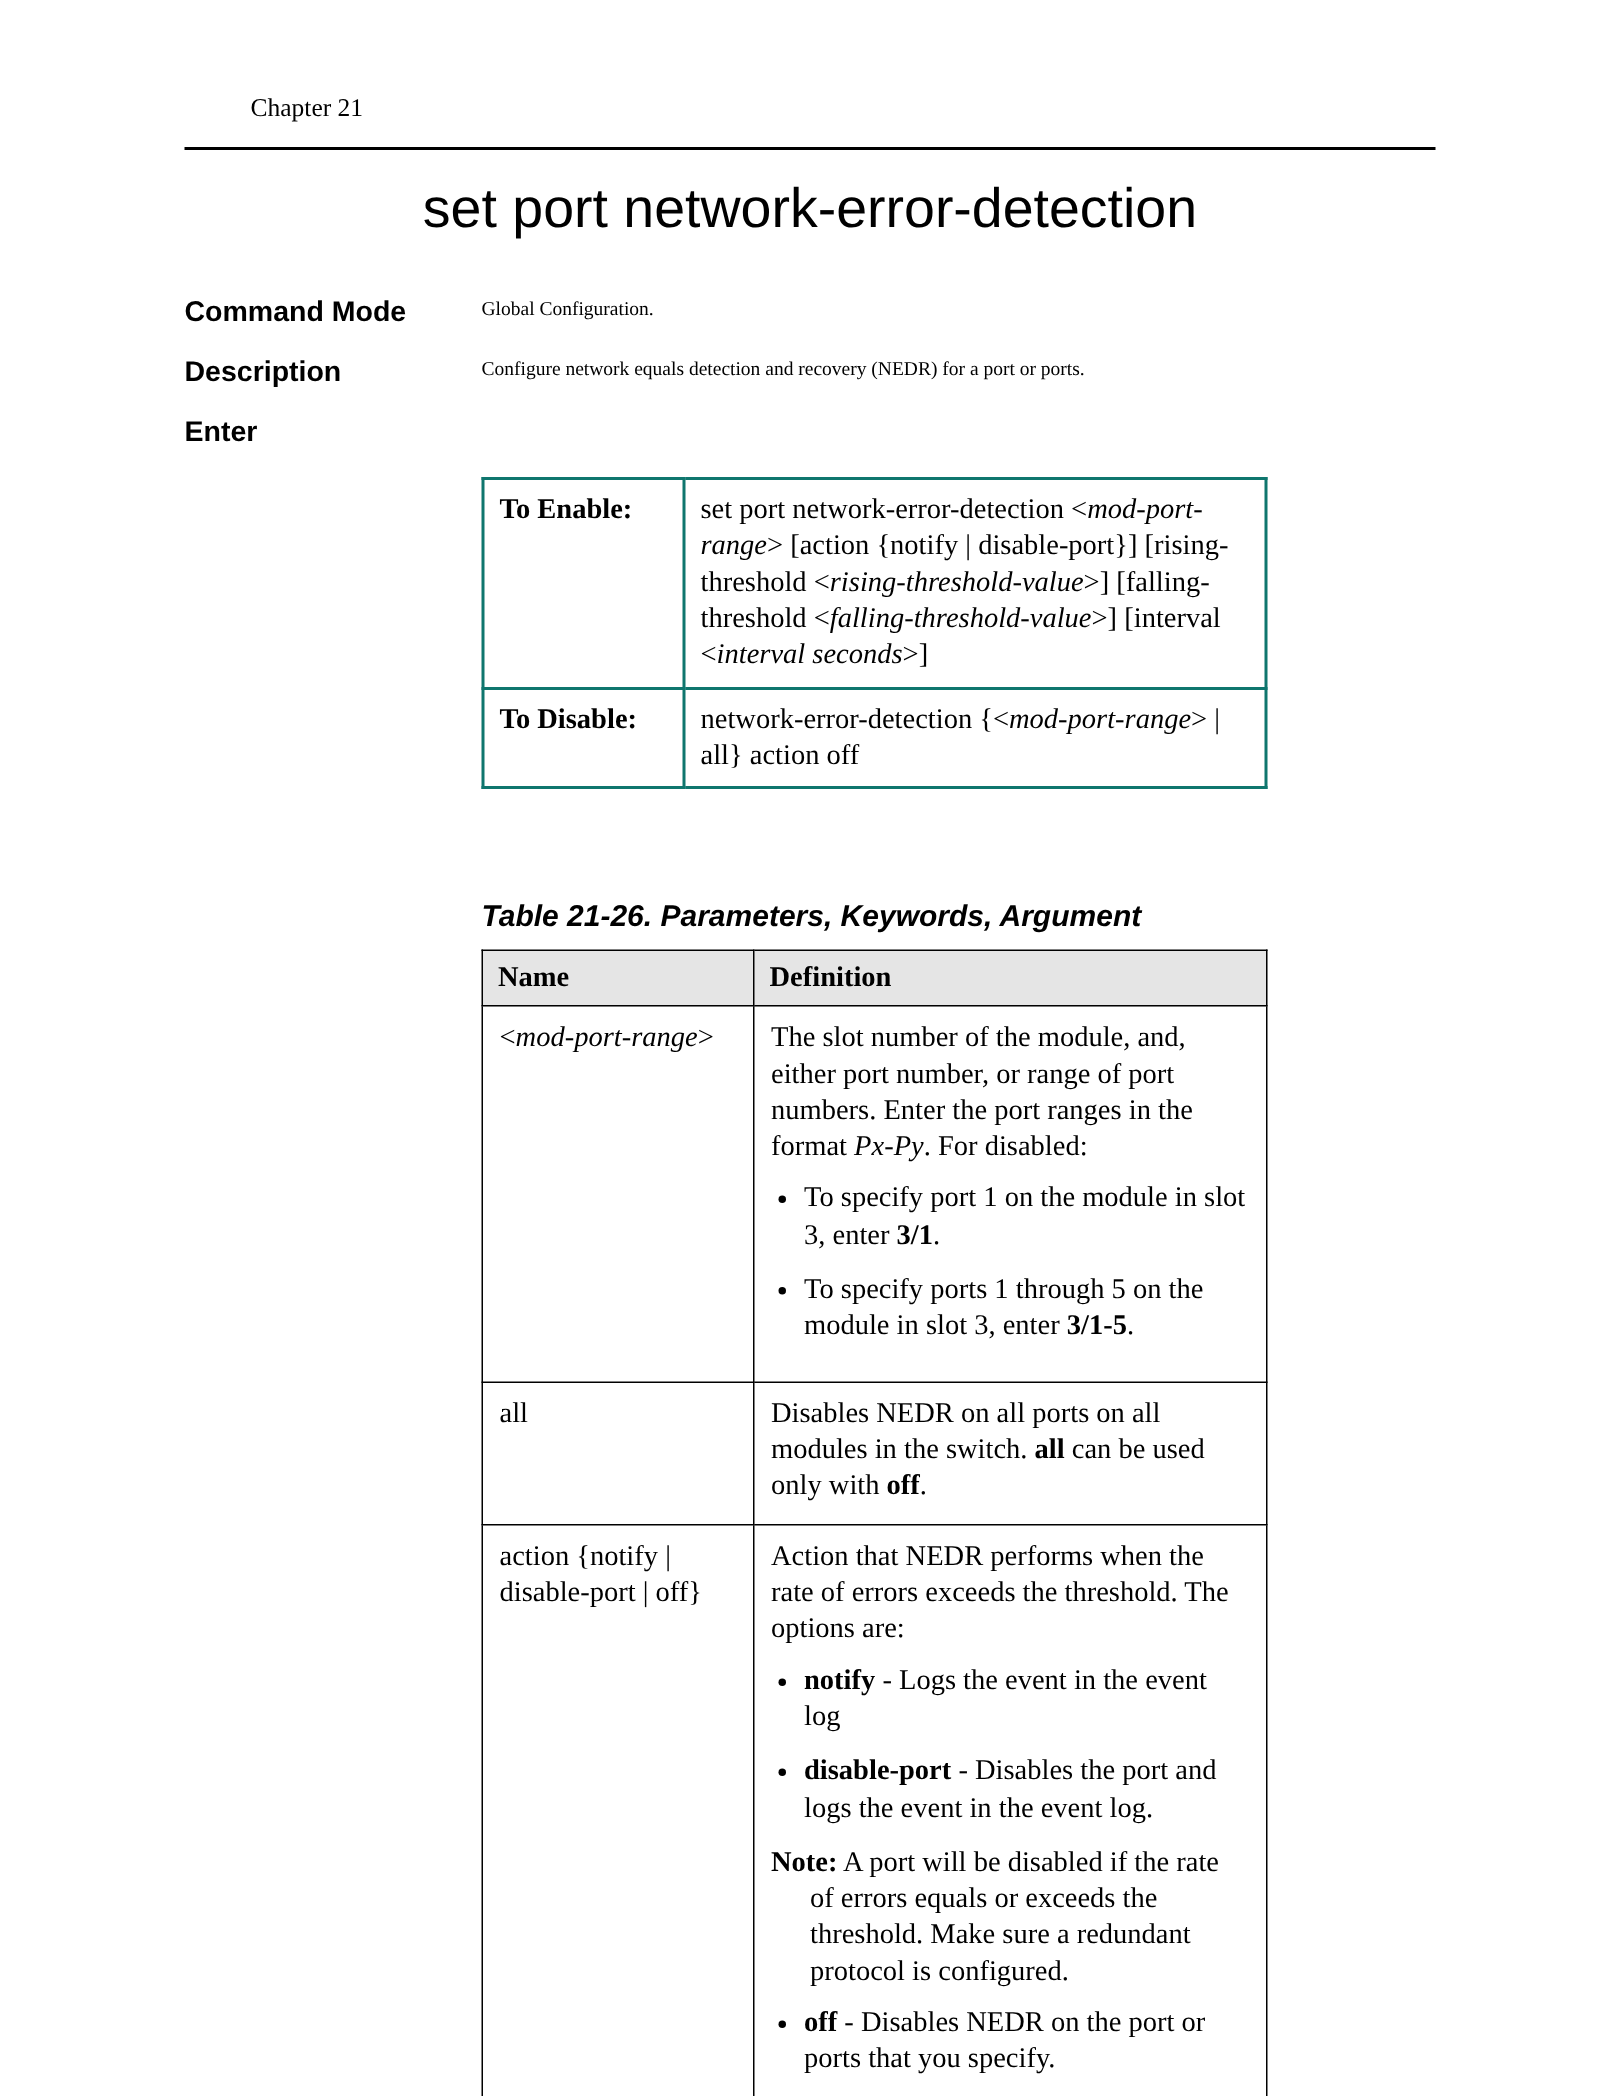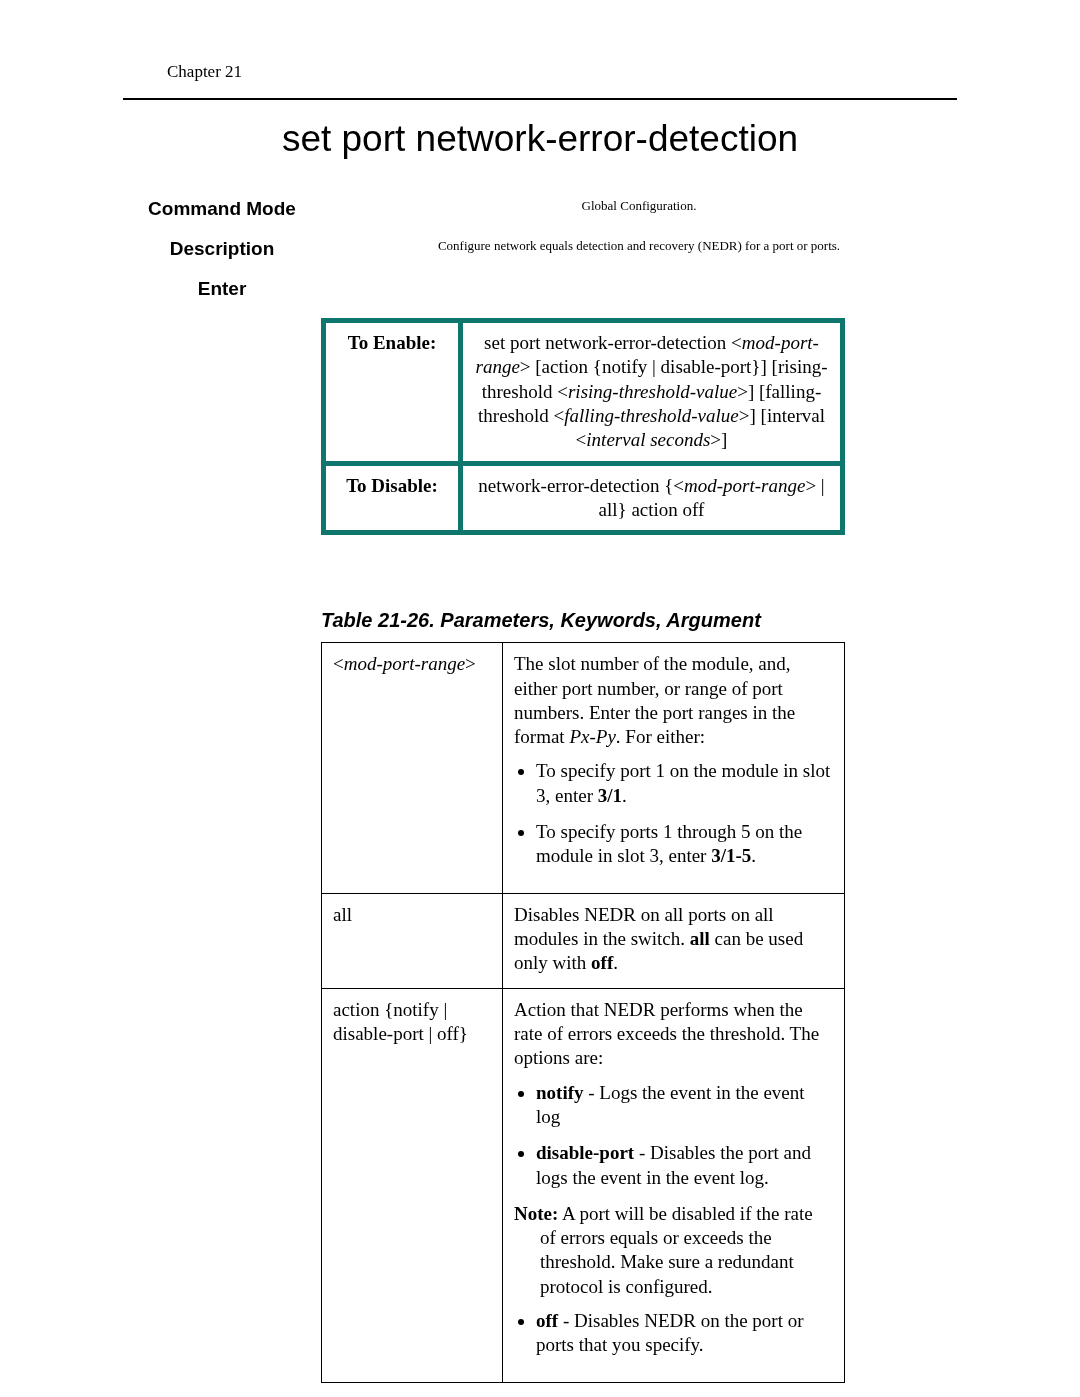--- a/index.html
+++ b/index.html
@@ -29,21 +29,20 @@
   .title {
     font-family: Arial, Helvetica, sans-serif;
     font-weight: 400;
     font-size: 37px;
     margin: 12px 0 38px 0;
     text-align: center;
   }
   .row {
     display: flex;
     margin-bottom: 18px;
-    text-align: center;
   }
   .side-label {
     flex: 0 0 198px;
     font-family: Arial, Helvetica, sans-serif;
     font-weight: 700;
     font-size: 19px;
   }
   .side-content {
     flex: 1 1 auto;
     font-size: 13px;
@@ -51,26 +50,25 @@
   }
   .syntax-block {
     margin-left: 198px;
     margin-top: 18px;
   }
   .syntax-table {
     border-collapse: collapse;
     width: 524px;
   }
   .syntax-table td {
-    border: 5px solid #0f766e;
+    border: 2px solid #0f766e;
     padding: 8px 10px;
     font-size: 19px;
     vertical-align: top;
     line-height: 1.28;
-    text-align: center;
   }
   .syntax-table td.lbl {
     font-weight: 700;
     width: 112px;
     white-space: nowrap;
   }
   .it { font-style: italic; }
   .bold { font-weight: 700; }
   .table-caption {
     font-family: Arial, Helvetica, sans-serif;
@@ -154,27 +152,31 @@
           <span>network-error-detection {&lt;</span><span class="it">mod-port-range</span><span>&gt; | all} action off</span>
         </td>
       </tr>
     </tbody>
       </table>
 
     <div class="table-caption">Table 21-26. Parameters, Keywords, Argument</div>
 
     <table class="param-table">
       <tbody>
+          <tr>
+        <th>Name</th>
+        <th>Definition</th>
+      </tr>
 
       <tr>
         <td class="col-name">
           <span>&lt;</span><span class="it">mod-port-range</span><span>&gt;</span>
         </td>
         <td>
-          <span>The slot number of the module, and, either port number, or range of port numbers. Enter the port ranges in the format </span><span class="it">Px-Py</span><span>. For either:</span>
+          <span>The slot number of the module, and, either port number, or range of port numbers. Enter the port ranges in the format </span><span class="it">Px-Py</span><span>. For disabled:</span>
           <ul class="bullets">
             <li>
               <span>To specify port 1 on the module in slot 3, enter </span><span class="bold">3/1</span><span>.</span>
             </li>
             <li>
               <span>To specify ports 1 through 5 on the module in slot 3, enter </span><span class="bold">3/1-5</span><span>.</span>
             </li>
           </ul>
         </td>
       </tr>

